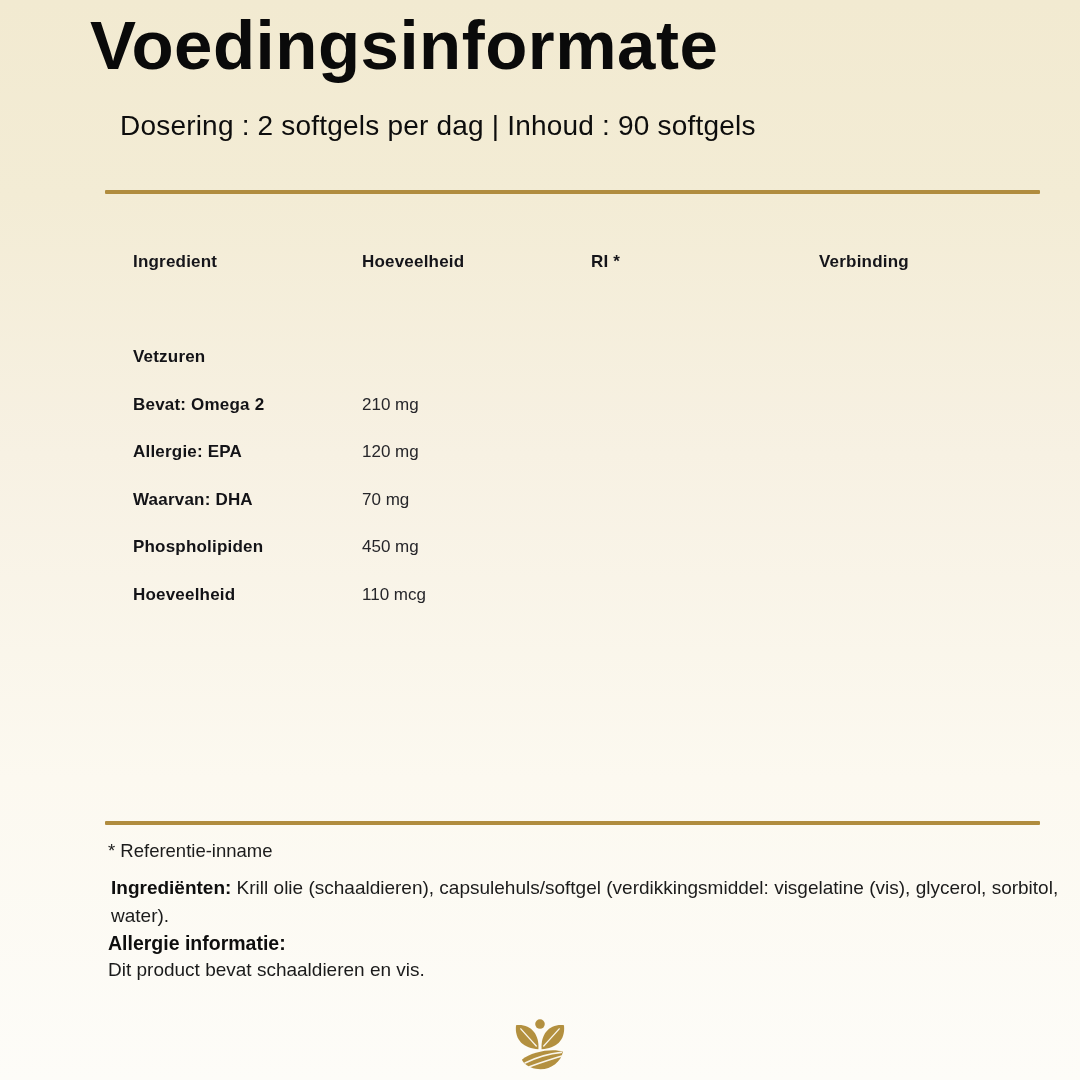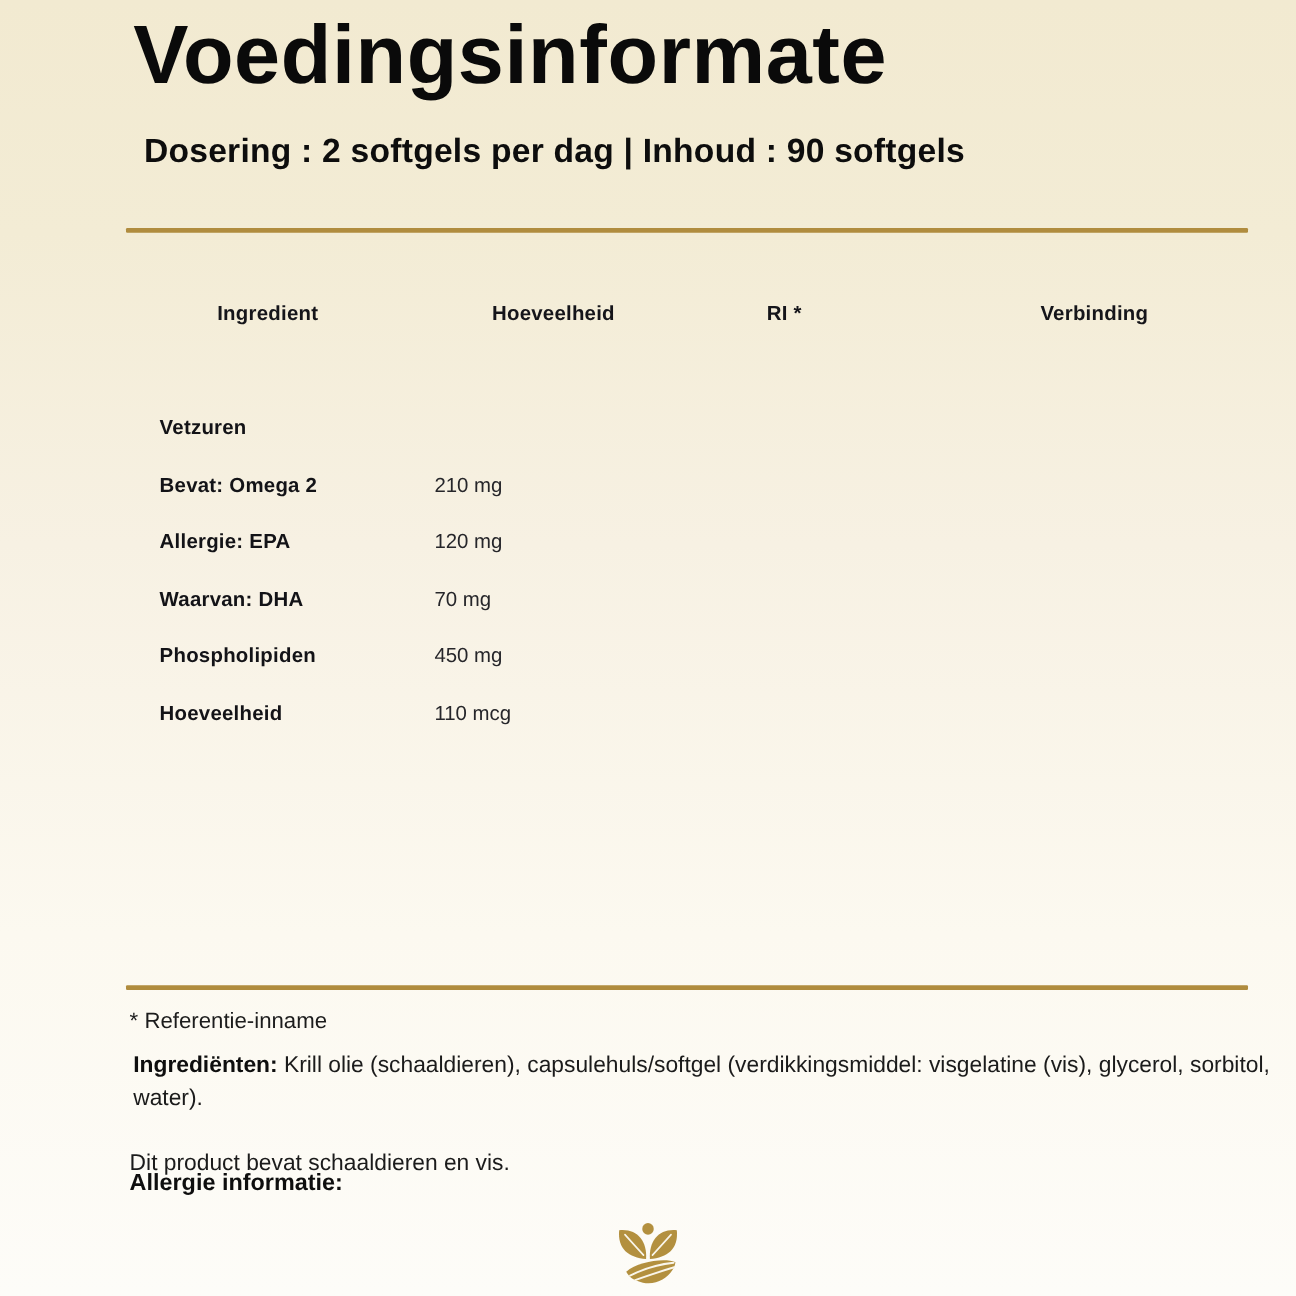--- a/index.html
+++ b/index.html
@@ -6,57 +6,57 @@
   body{
     width:1080px;height:1080px;
     font-family:"Liberation Sans","DejaVu Sans",sans-serif;
     color:#111;
   }
   .canvas{
     position:relative;width:1080px;height:1080px;overflow:hidden;
     background:linear-gradient(180deg,#f2ead1 0%,#f3ecd5 18%,#f7f1e3 42%,#fcf9f0 72%,#fdfcf8 100%);
   }
   .title{
-    position:absolute;top:6px;left:111px;margin:0;
+    position:absolute;top:6px;left:90px;margin:0;
     font-size:69px;font-weight:800;letter-spacing:0.5px;color:#0a0a0a;
   }
   .subtitle{
     position:absolute;top:110px;left:120px;
-    font-size:28px;font-weight:700;color:#0d0d0d;letter-spacing:0.2px;
+    font-size:28px;font-weight:400;color:#0d0d0d;letter-spacing:0.2px;
   }
   .divider{
     position:absolute;left:105px;width:935px;height:4px;border-radius:1px;
   }
   .divider-top{top:190px;}
   .divider-bottom{top:821px;}
   .table{
     position:absolute;top:252px;left:133px;width:907px;
   }
   .t-row{
     display:grid;grid-template-columns:229px 229px 228px 1fr;
     align-items:start;height:47.6px;
   }
-  .t-row.head{height:95px;margin-left:48px;}
+  .t-row.head{height:95px;}
   .t-cell{font-size:17px;line-height:20px;}
   .colhead{font-weight:600;color:#15151a;letter-spacing:0.2px;}
   .t-cell.label{font-weight:700;color:#131317;letter-spacing:0.2px;}
   .t-row.section .t-cell.label{font-weight:800;}
   .t-cell.amount,.t-cell.ri,.t-cell.verbinding{font-weight:400;color:#26262a;}
   .footnote{
     position:absolute;top:840px;left:108px;
     font-size:18.5px;color:#1c1c1c;
   }
   .ingredients{
     position:absolute;top:871px;left:108px;width:948px;margin:3px;
     font-size:19px;line-height:28px;color:#1b1b1b;
   }
   .b{font-weight:700;color:#0e0e0e;}
   .allergy-title{
     position:absolute;top:932px;left:108px;
-    font-size:19.5px;font-weight:700;color:#0e0e0e;margin-top:43px;
+    font-size:19.5px;font-weight:700;color:#0e0e0e;
   }
   .allergy-text{
     position:absolute;top:959px;left:108px;
     font-size:19px;color:#1b1b1b;
   }
   .logo{
     position:absolute;top:1017px;left:50%;transform:translateX(-50%);
     width:64px;height:60px;
   }
   .logo svg{display:block;width:100%;height:100%;}

